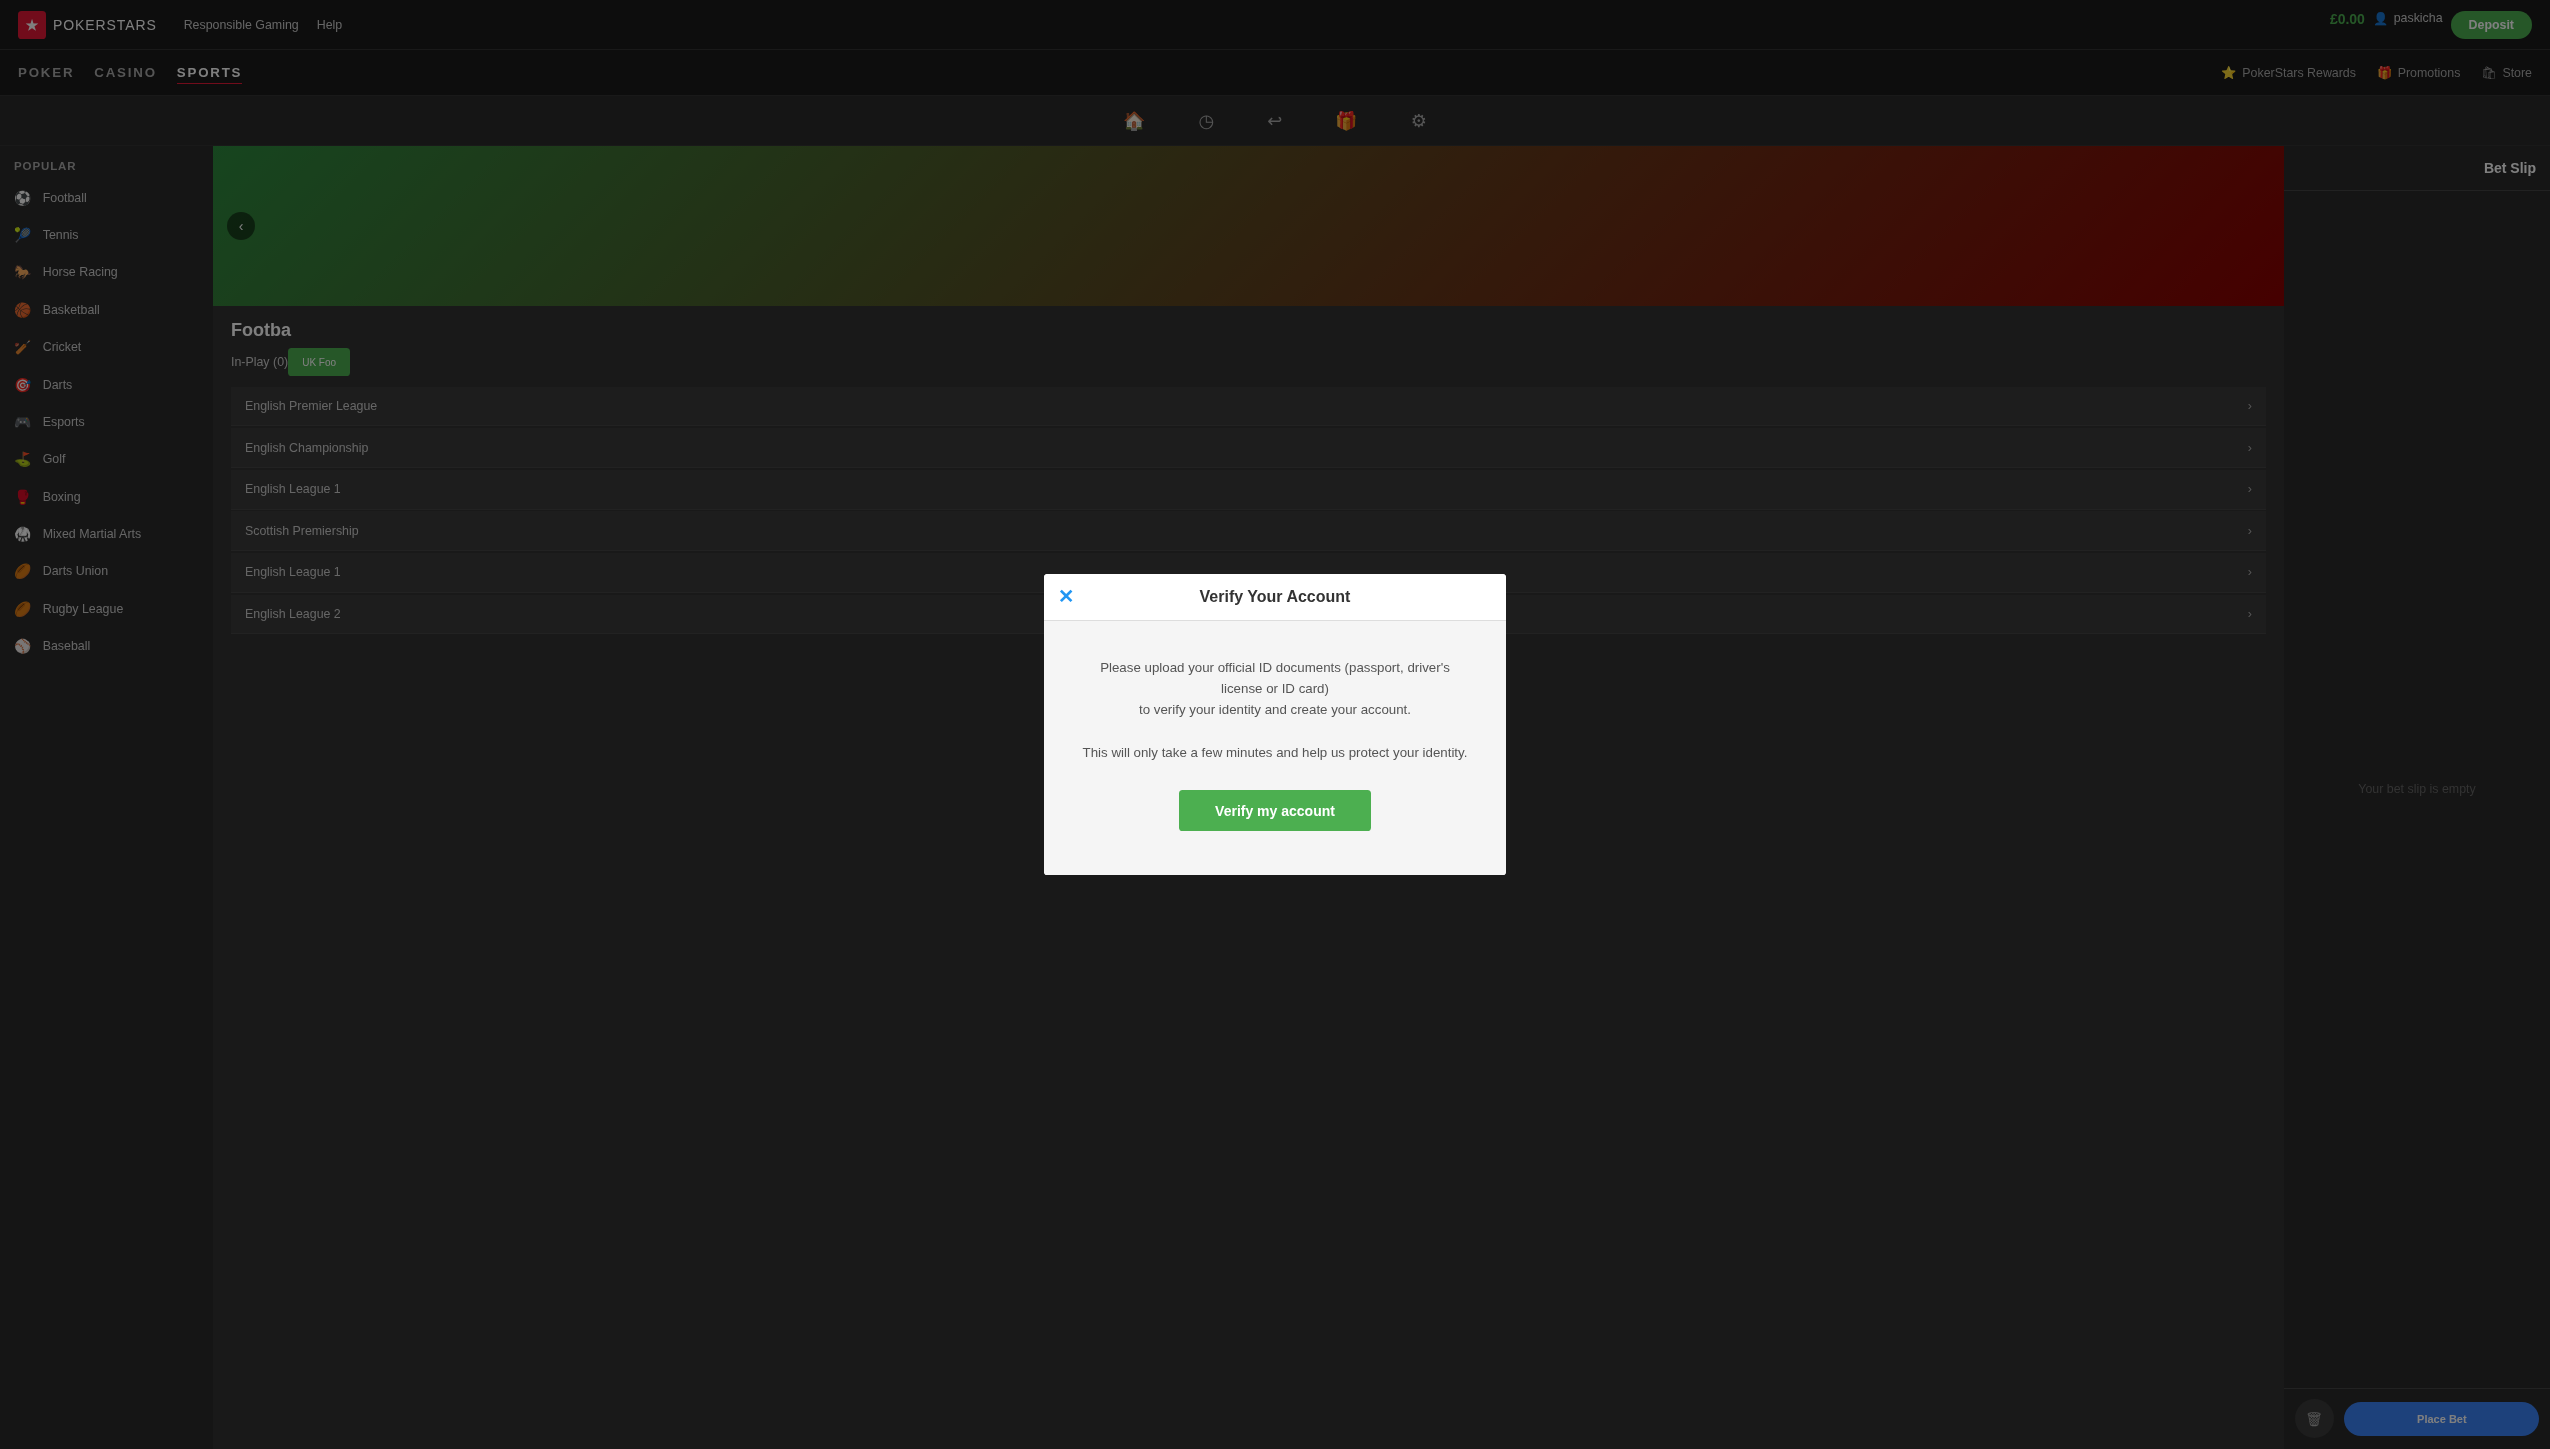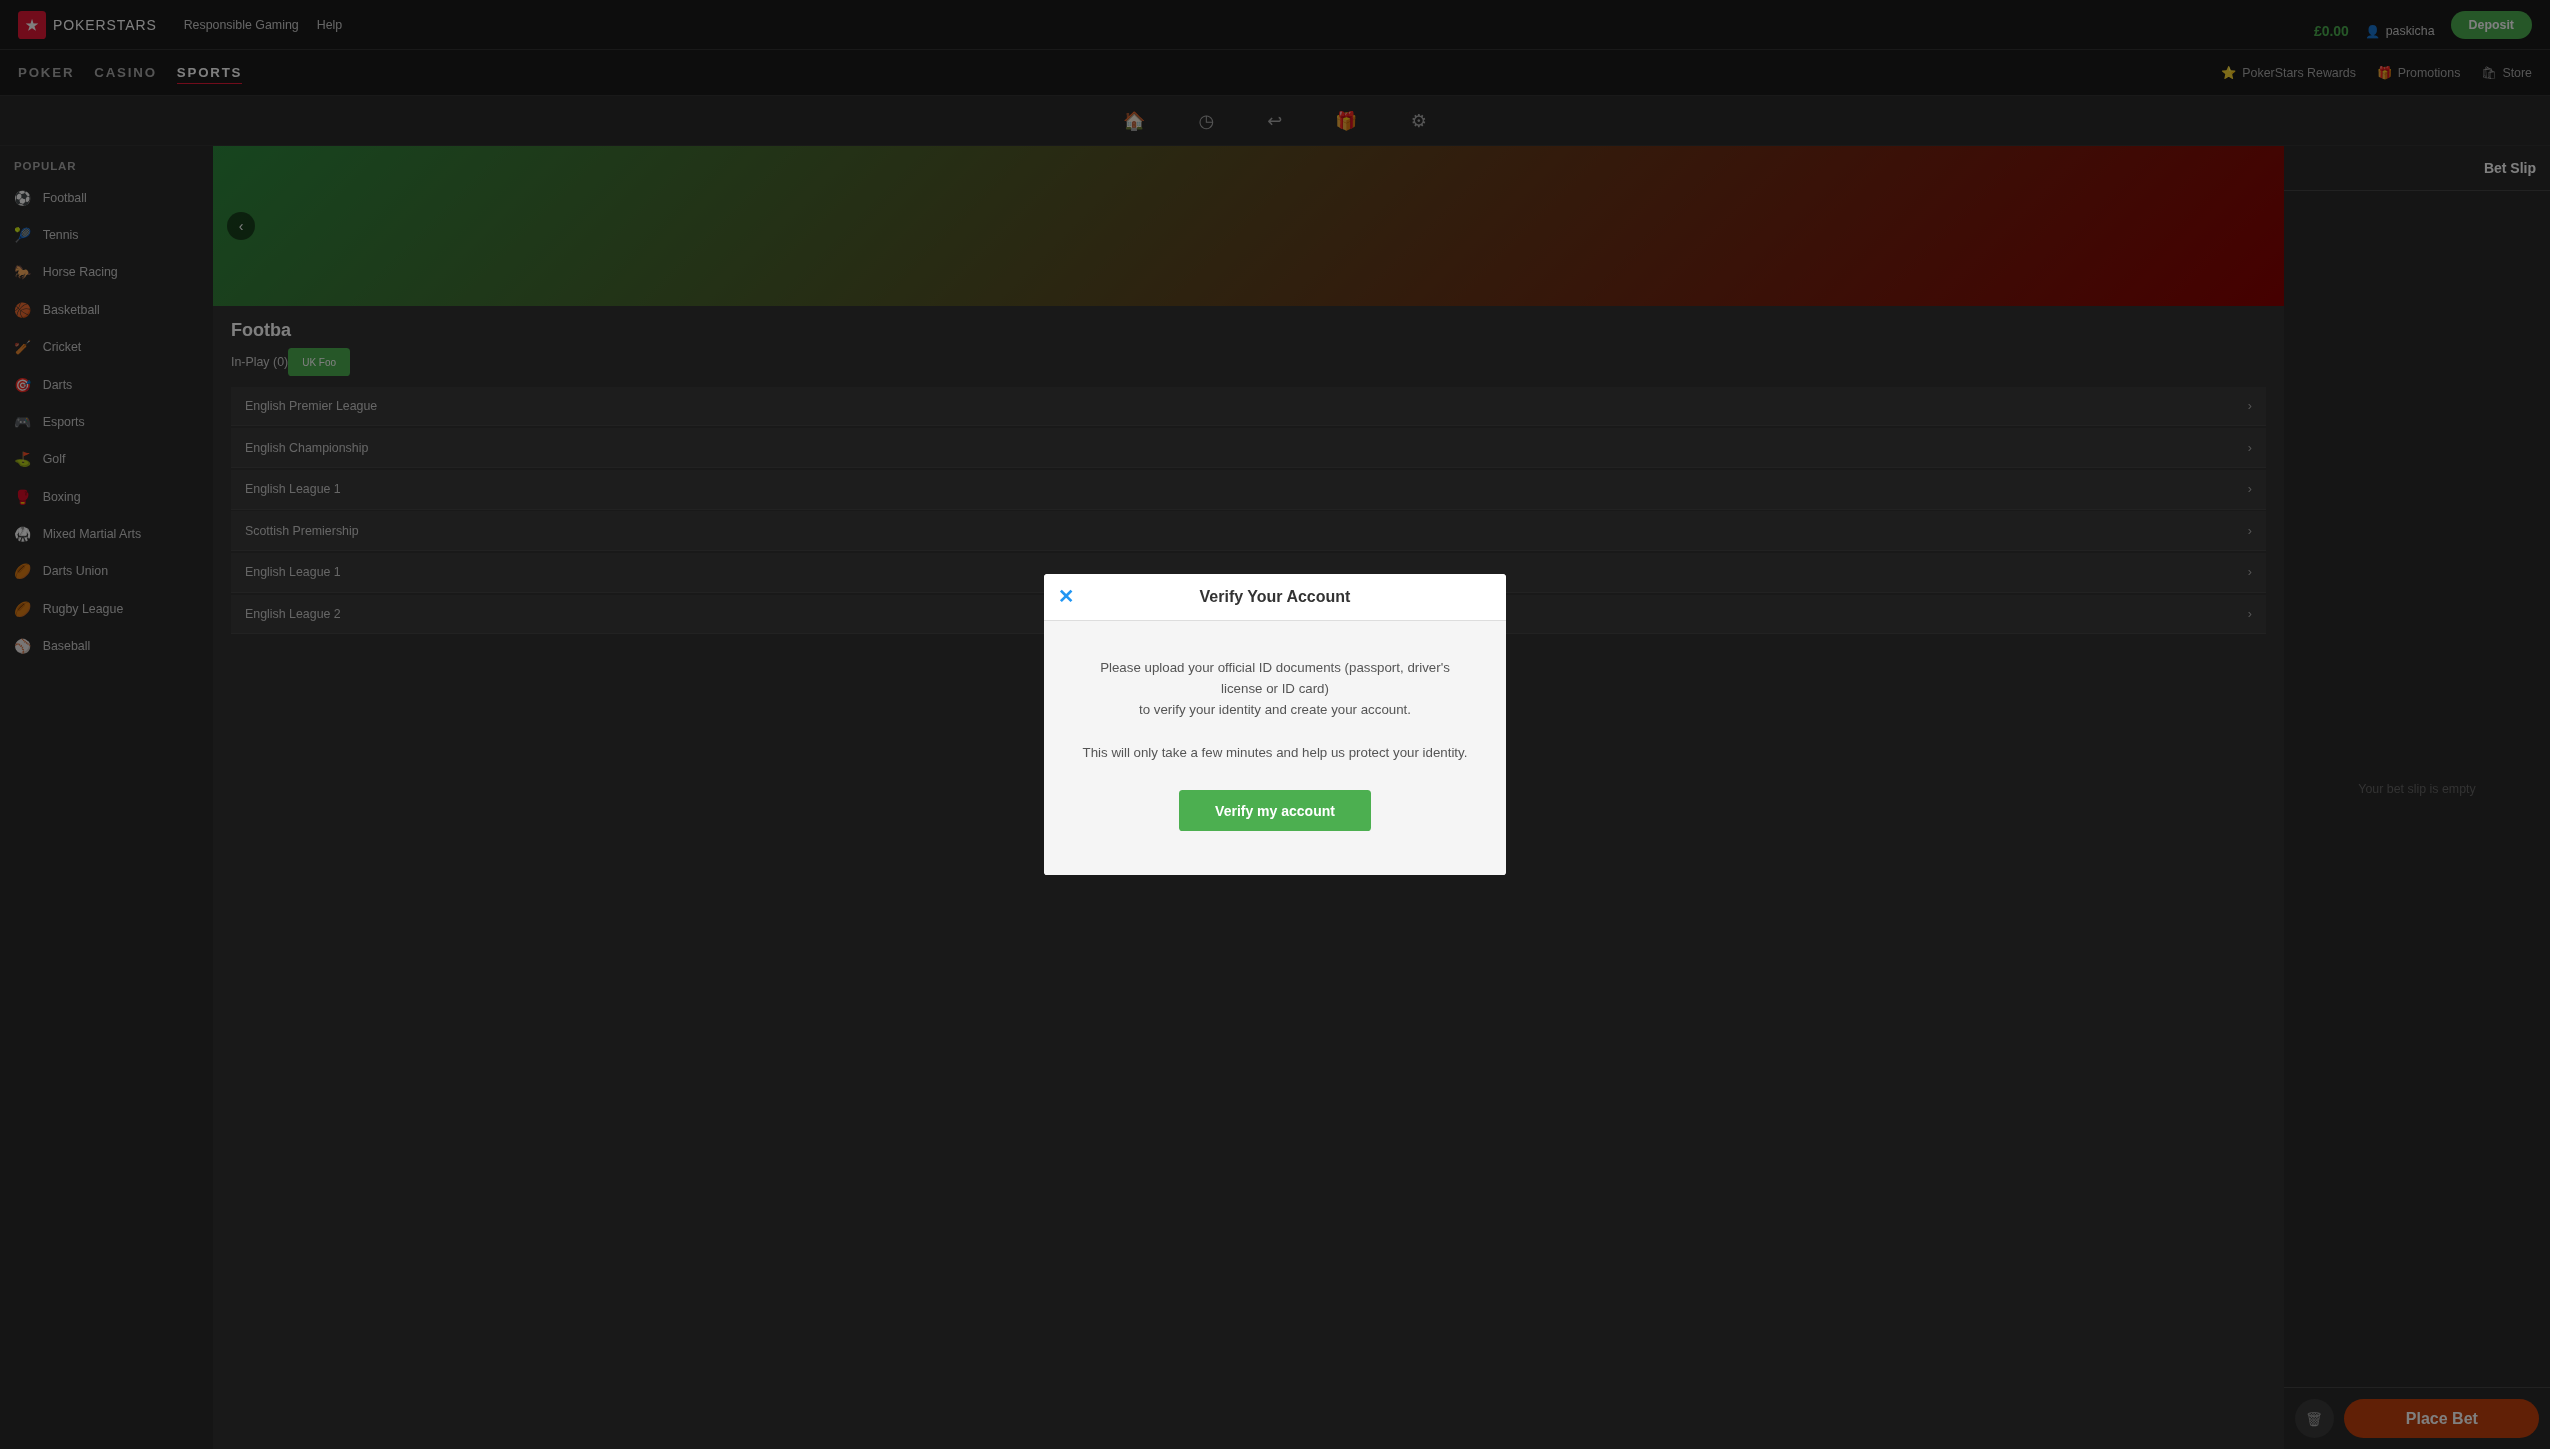--- a/index.html
+++ b/index.html
@@ -20,21 +20,21 @@
     .logo-icon {
       width: 28px; height: 28px;
       background: #e31837;
       border-radius: 3.6px;
       display: flex; align-items: center; justify-content: center;
       font-size: 14px; font-weight: bold; color: #fff;
     }
     .logo-text { color: #fff; font-size: 14px; font-weight: normal; letter-spacing: 0.9px; }
     .top-bar-links { display: flex; gap: 18px; }
     .top-bar-link { color: #ccc; font-size: 12.4px; text-decoration: none; cursor: pointer; }
-    .top-bar-right { display: flex; align-items: flex-end; gap: 16px; }
+    .top-bar-right { display: flex; align-items: flex-start; gap: 8px; }
     .balance { color: #4caf50; font-size: 14px; font-weight: bold; }
     .user-info { display: flex; align-items: center; gap: 5.3px; color: #ccc; font-size: 12.4px; }
     .deposit-btn {
       background: #4caf50;
       color: #fff;
       border: none;
       border-radius: 18px;
       padding: 7px 18px;
       font-size: 12.4px;
       font-weight: bold;
@@ -200,26 +200,26 @@
       background: #3a3a3a;
       border: none;
       border-radius: 50%;
       color: #aaa;
       font-size: 14px;
       cursor: pointer;
       display: flex; align-items: center; justify-content: center;
     }
     .place-bet-btn {
       flex: 1;
-      background: #c2410c;
+      background: #3b82f6;
       color: #fff;
       border: none;
       border-radius: 19.5px;
       padding: 10.7px;
-      font-size: 16px;
+      font-size: 11px;
       font-weight: bold;
       cursor: pointer;
     }
 
     
     .overlay {
       position: fixed;
       top: 0; left: 0; right: 0; bottom: 0;
       background: rgba(0,0,0,0.5);
       z-index: 1000;

